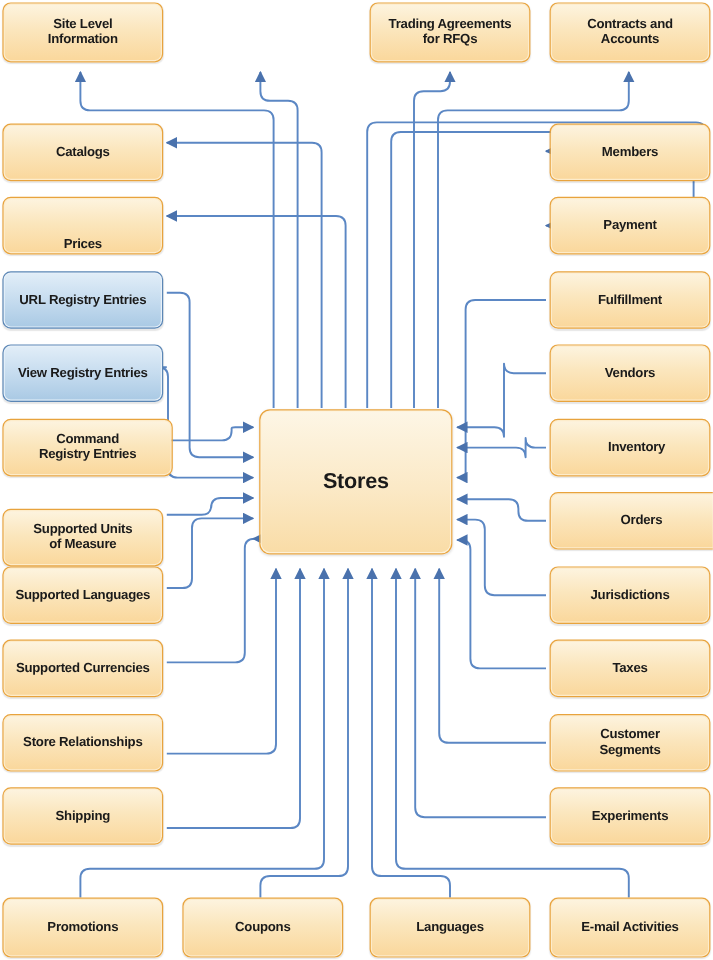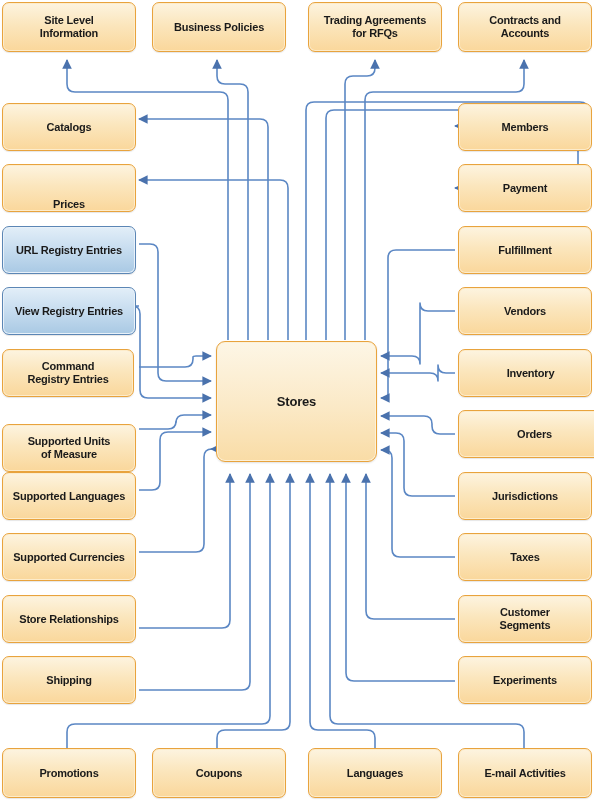--- a/index.html
+++ b/index.html
@@ -34,21 +34,21 @@
   .node.blue{
     border:1px solid #5b86b5;
     background:linear-gradient(to bottom,#e2eef8 0%,#c6dcef 50%,#a9c9e4 100%);
     box-shadow:0 0 0 1px #e8f1f9 inset, 0 1px 1px rgba(0,0,0,0.10);
   }
   
   .node.hub{
     border:1px solid #e8a33d;
     background:linear-gradient(to bottom,#fdf6e6 0%,#fbe9c6 55%,#f9dca6 100%);
     box-shadow:0 0 0 1px #fdf1d8 inset, 0 1px 2px rgba(0,0,0,0.12);
-    font-size:13px;
+    font-size:18px;
     border-radius:9px;
   }
 </style>
 </head>
 <body>
 
 <div id="diagram">
 
   <svg id="wires" viewBox="0 0 594 800" width="594" height="800" xmlns="http://www.w3.org/2000/svg">
     <defs>
@@ -110,23 +110,20 @@
       <path d="M217,748 L217,738 Q217,730 225,730 L282,730 Q290,730 290,722 L290,474" marker-end="url(#ahL)"></path>
       <path d="M375,748 L375,738 Q375,730 367,730 L318,730 Q310,730 310,722 L310,474" marker-end="url(#ahL)"></path>
       <path d="M524,748 L524,732 Q524,724 516,724 L338,724 Q330,724 330,716 L330,474" marker-end="url(#ahL)"></path>
     </g>
   </svg>
 
   <div class="node gold" style="left:2px;top:2px;width:134px;height:50px;">
     <span class="lbl">Site Level
 Information</span>
   </div>
-  <div class="node gold" style="left:152px;top:2px;width:134px;height:50px;">
-    <span class="lbl">Business Policies</span>
-  </div>
   <div class="node gold" style="left:308px;top:2px;width:134px;height:50px;">
     <span class="lbl">Trading Agreements
 for RFQs</span>
   </div>
   <div class="node gold" style="left:458px;top:2px;width:134px;height:50px;">
     <span class="lbl">Contracts and
 Accounts</span>
   </div>
 
   <div class="node gold" style="left:2px;top:103px;width:134px;height:48px;">
@@ -134,21 +131,21 @@
   </div>
   <div class="node gold" style="left:2px;top:164px;width:134px;height:48px;align-items:flex-end;">
     <span class="lbl">Prices</span>
   </div>
   <div class="node blue" style="left:2px;top:226px;width:134px;height:48px;">
     <span class="lbl">URL Registry Entries</span>
   </div>
   <div class="node blue" style="left:2px;top:287px;width:134px;height:48px;">
     <span class="lbl">View Registry Entries</span>
   </div>
-  <div class="node gold" style="left:2px;top:349px;width:132px;height:48px;">
+  <div class="node gold" style="left:2px;top:349px;width:142px;height:48px;">
     <span class="lbl">Command
 Registry Entries</span>
   </div>
   <div class="node gold" style="left:2px;top:424px;width:134px;height:48px;">
     <span class="lbl">Supported Units
 of Measure</span>
   </div>
   <div class="node gold" style="left:2px;top:533px;width:134px;height:48px;">
     <span class="lbl">Supported Currencies</span>
   </div>

